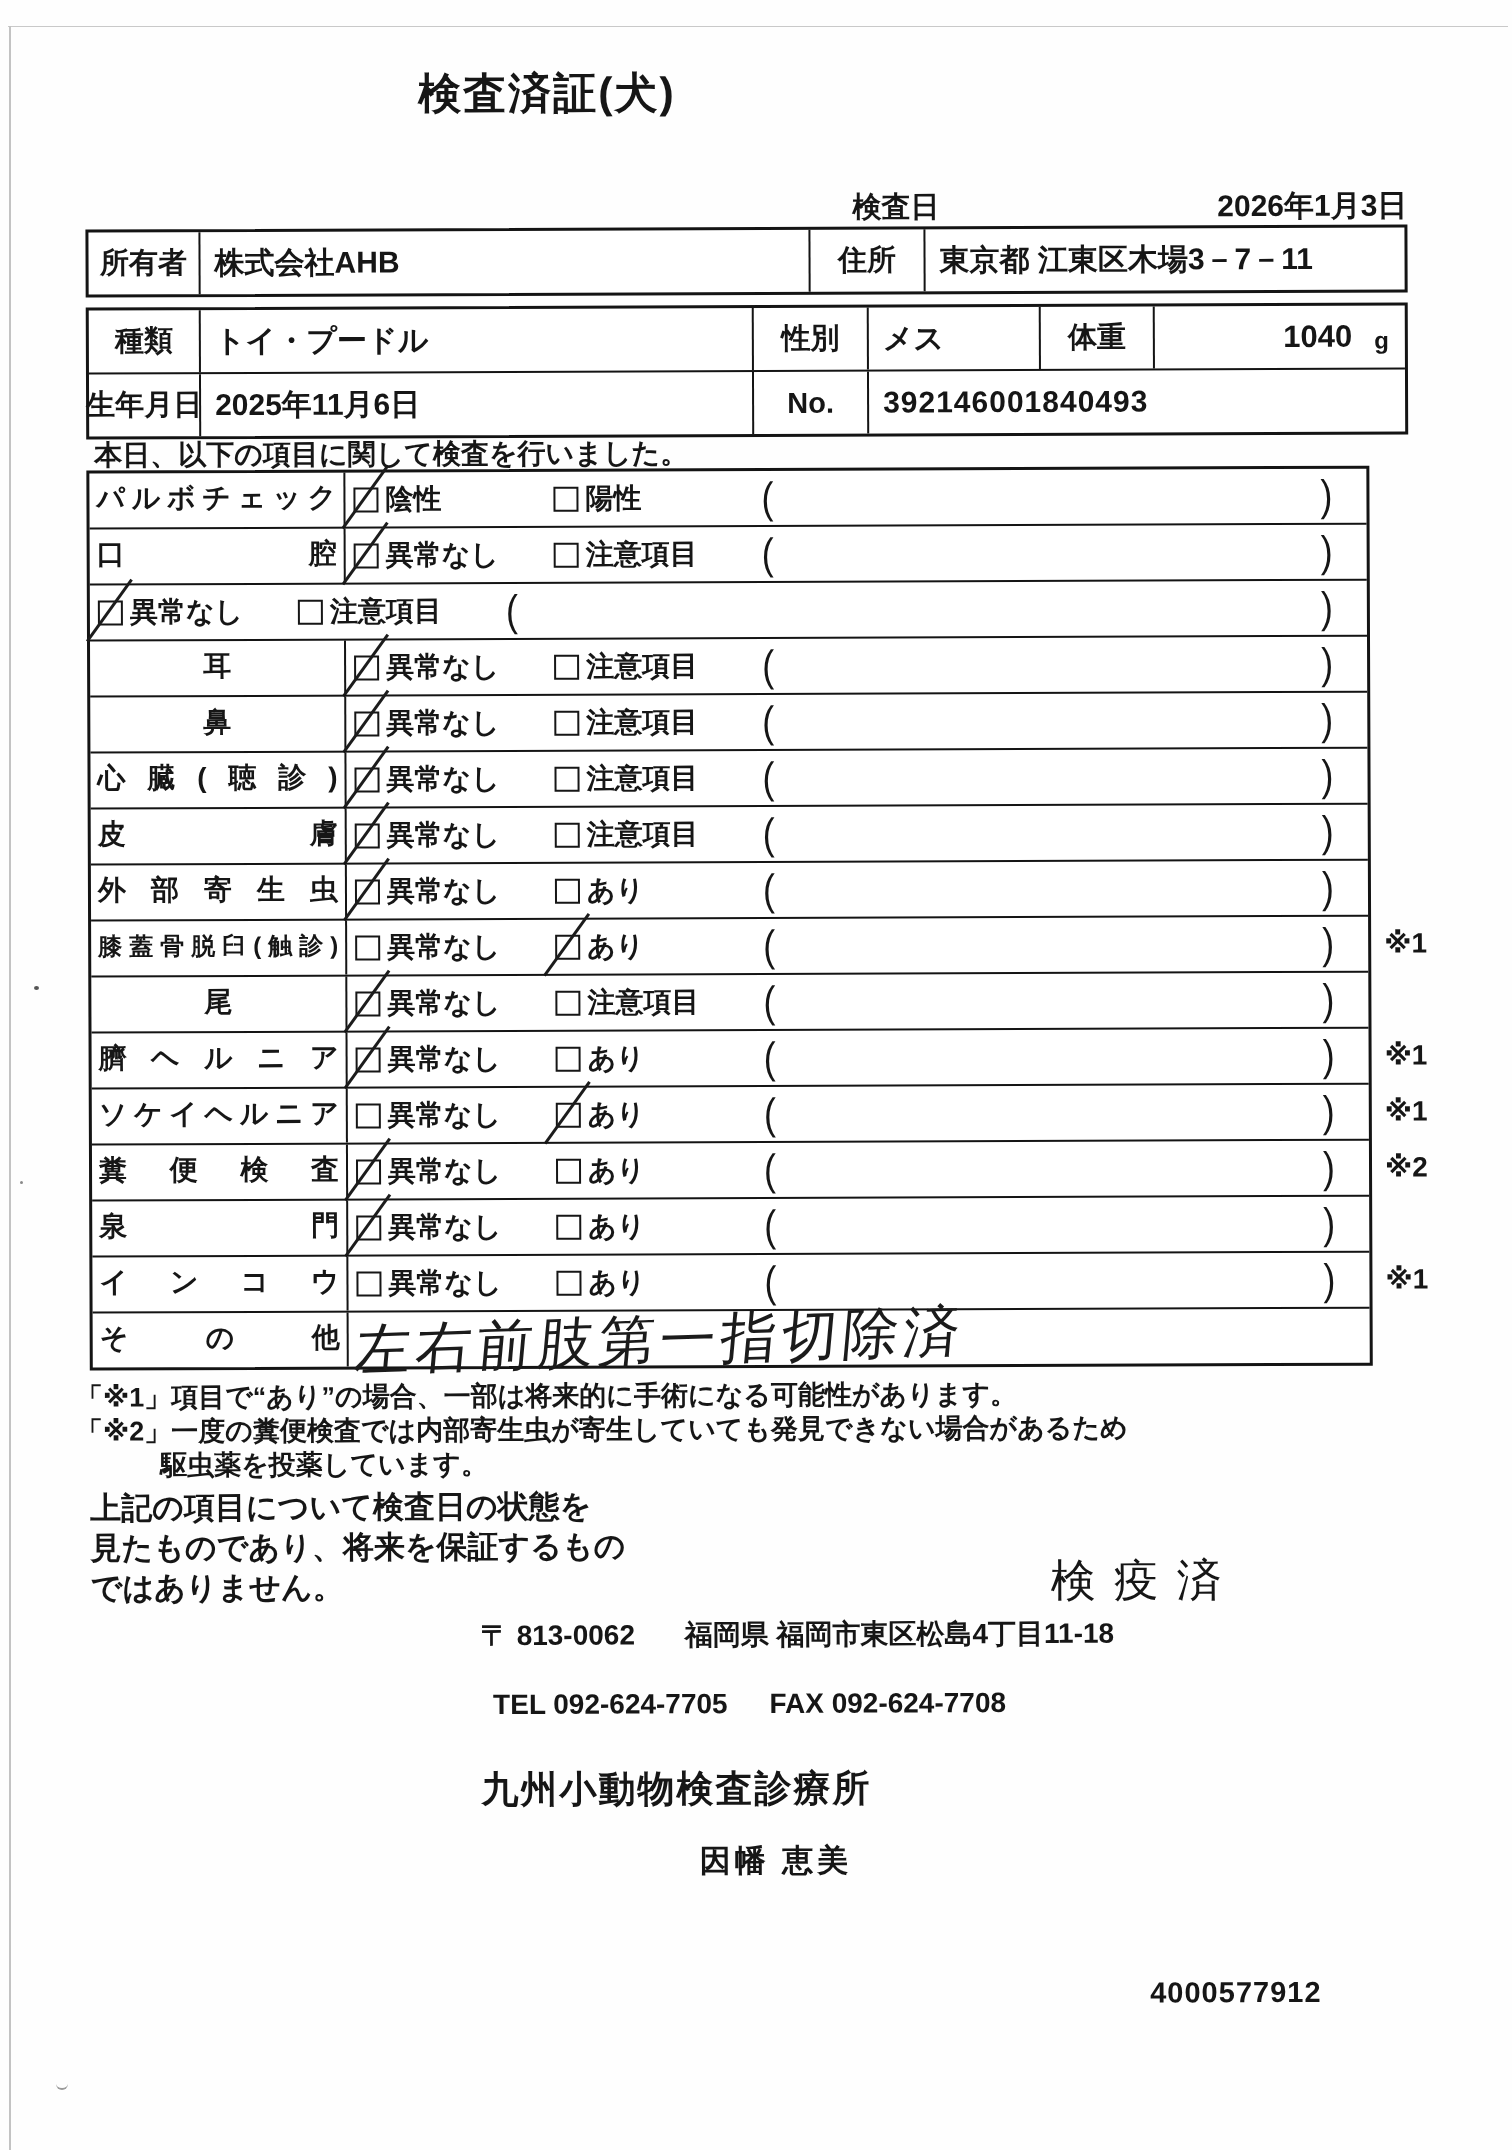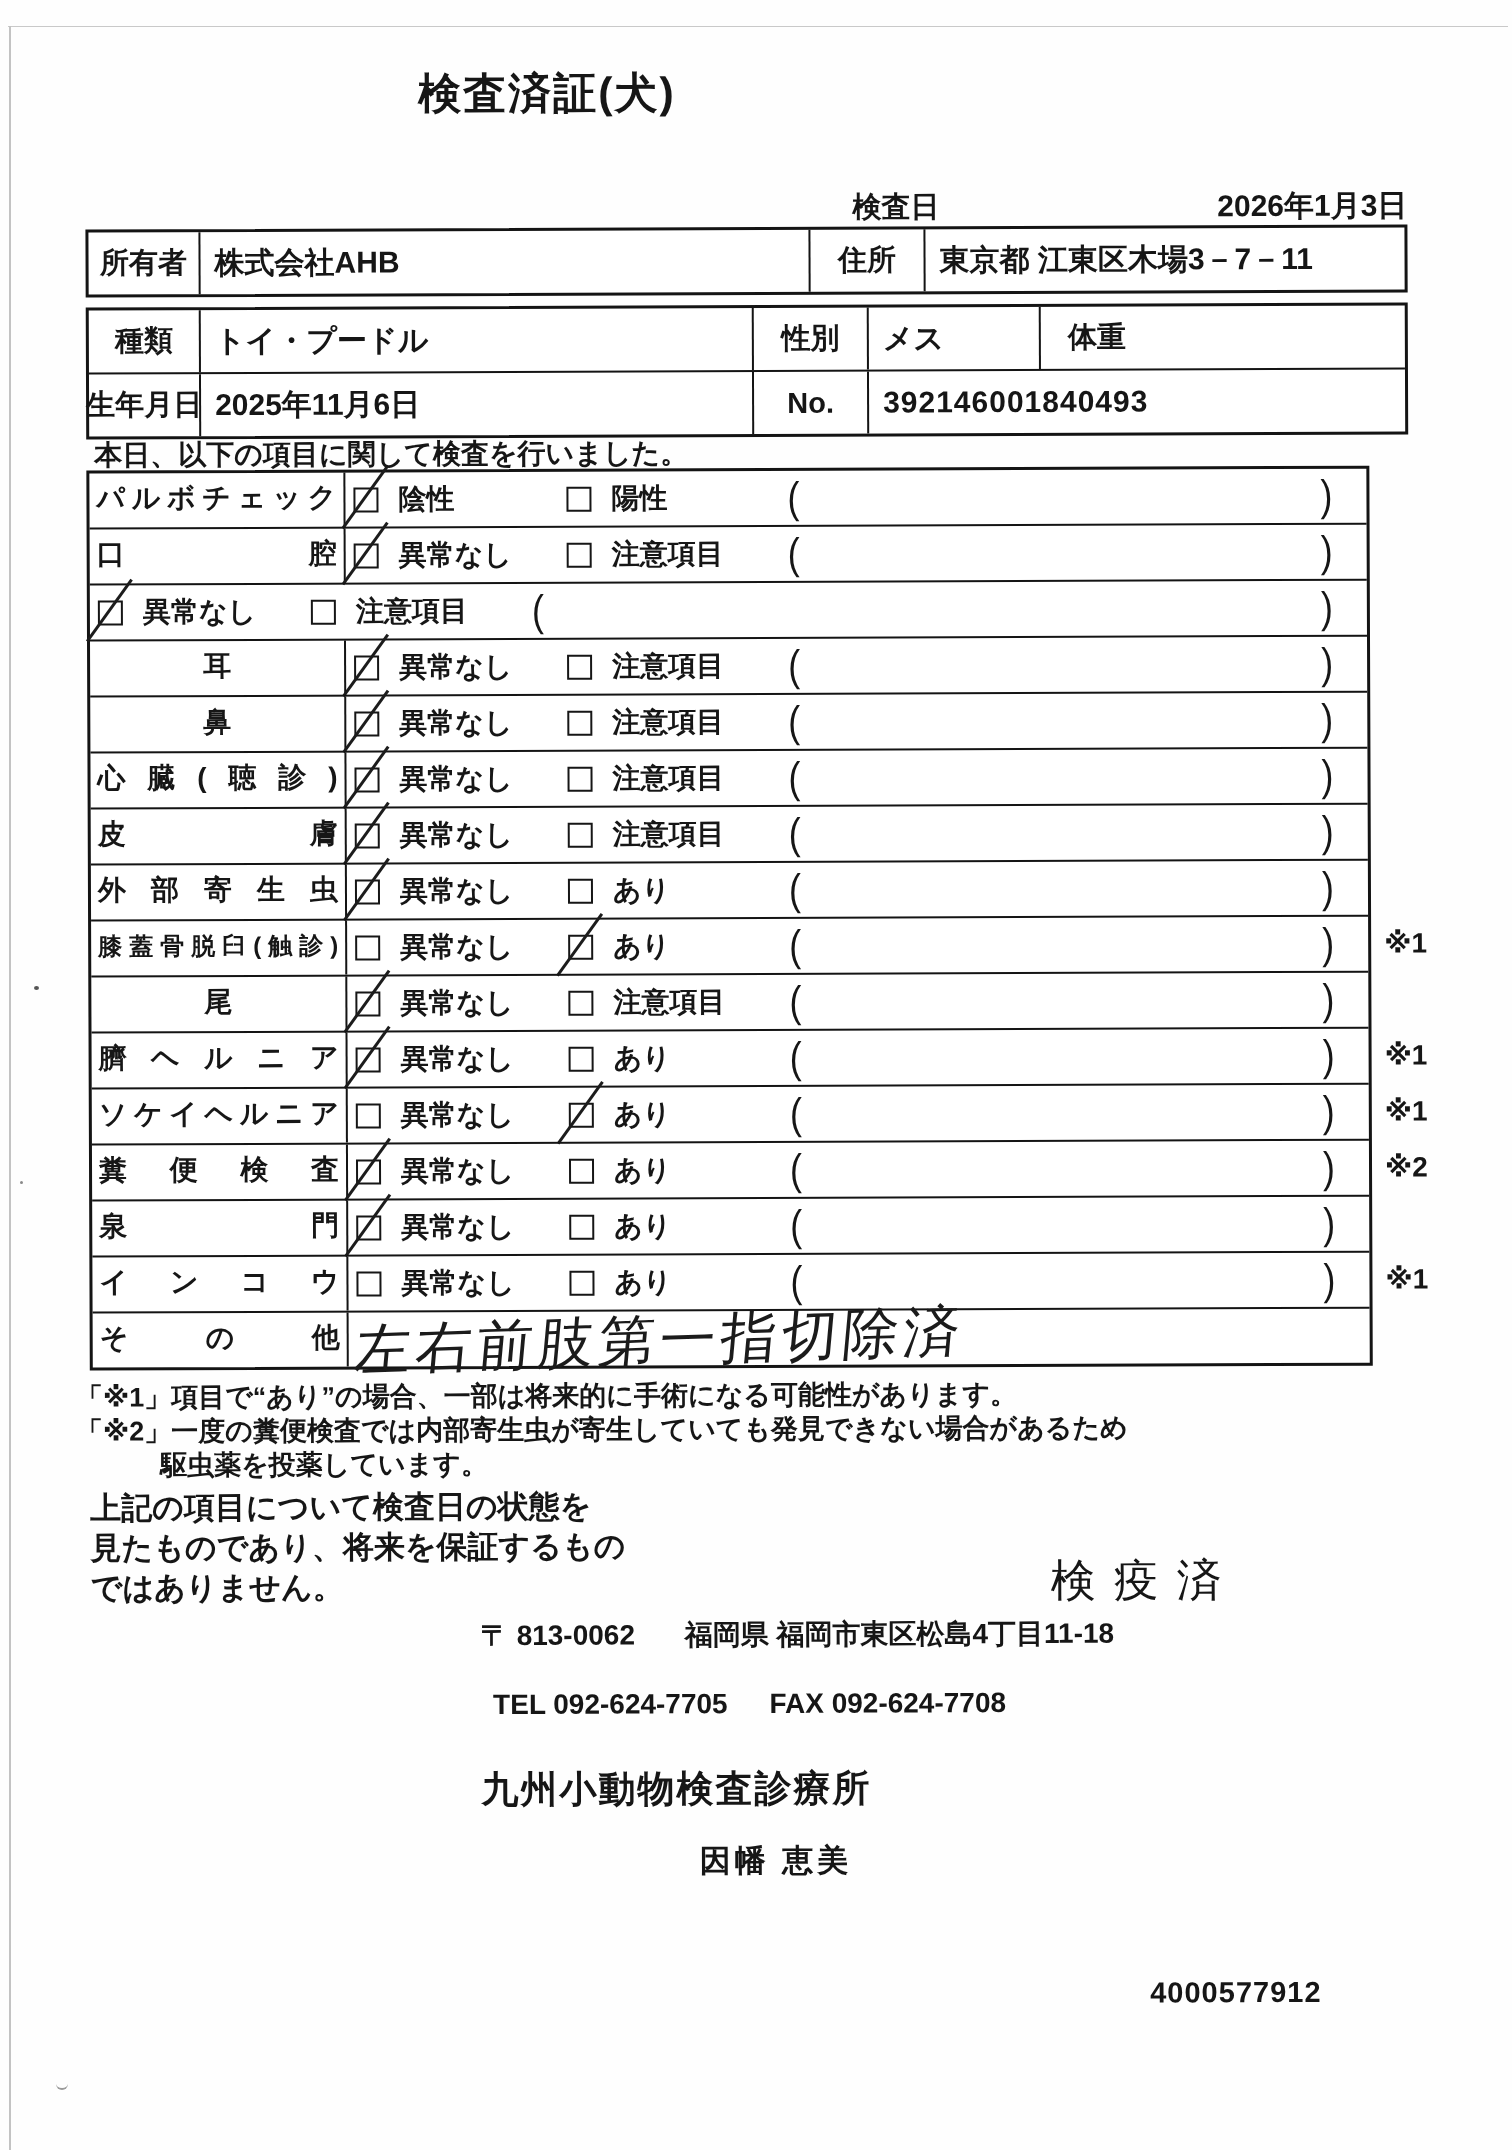--- a/index.html
+++ b/index.html
@@ -51,21 +51,21 @@
   .c-row + .c-row{border-top:2px solid #141414;}
   .c-label{width:256px;flex:none;border-right:2px solid #141414;box-sizing:border-box;
            font-size:28px;font-weight:700;line-height:50px;padding:0 7px;
            text-align:justify;text-align-last:justify;overflow:hidden;}
   .c-label.lbl-center{text-align:center;text-align-last:center;}
   .c-label.lbl-small{font-size:24px;letter-spacing:0;}
   .c-value{flex:1;display:flex;align-items:center;padding-left:8px;position:relative;}
   .cb{position:relative;width:21px;height:21px;border:2px solid #161616;flex:none;background:#fff;}
   .cb.checked::after{content:"";position:absolute;left:8px;top:-30px;width:3px;height:76px;
                      background:#1c1c1c;transform:rotate(36deg);}
-  .opt{font-size:28px;font-weight:700;margin-left:20px;white-space:nowrap;}
+  .opt{font-size:28px;font-weight:700;margin-left:7px;white-space:nowrap;}
   .opt1{width:168px;flex:none;}
   .opt2{width:176px;flex:none;}
   .paren{font-size:36px;font-weight:400;line-height:1;transform:scaleY(1.2);}
   .paren.close{margin-left:auto;margin-right:34px;}
   .row-note{position:absolute;left:calc(100% + 16px);top:10px;font-size:28px;font-weight:700;white-space:nowrap;}
   .handwrite{position:absolute;left:6px;top:-8px;font-size:56px;font-weight:400;letter-spacing:5px;
              white-space:nowrap;transform:rotate(-1.6deg) skewX(-7deg);z-index:3;color:#1b1b1b;}
 
   .footnotes{position:absolute;left:74px;top:1378px;font-size:27px;font-weight:600;line-height:34px;}
   .footnote-indent{margin-left:84px;}
@@ -107,20 +107,24 @@
       </div>
     </div>
 
     <div class="tbl pet-table">
       <div class="tbl-row">
         <div class="cell lab w-label">種類</div>
         <div class="cell val w-val1">トイ・プードル</div>
         <div class="cell lab w-mid">性別</div>
         <div class="cell val w-sex">メス</div>
         <div class="cell lab w-wlab">体重</div>
+        <div class="cell val w-rest weight-val">
+          <span class="weight-num">1040</span>
+          <span class="weight-unit">g</span>
+        </div>
       </div>
       <div class="tbl-row">
         <div class="cell lab w-label">生年月日</div>
         <div class="cell val w-val1">2025年11月6日</div>
         <div class="cell lab w-mid no-label">No.</div>
         <div class="cell val w-rest no-value">392146001840493</div>
       </div>
     </div>
 
     <div class="intro">本日、以下の項目に関して検査を行いました。</div>

